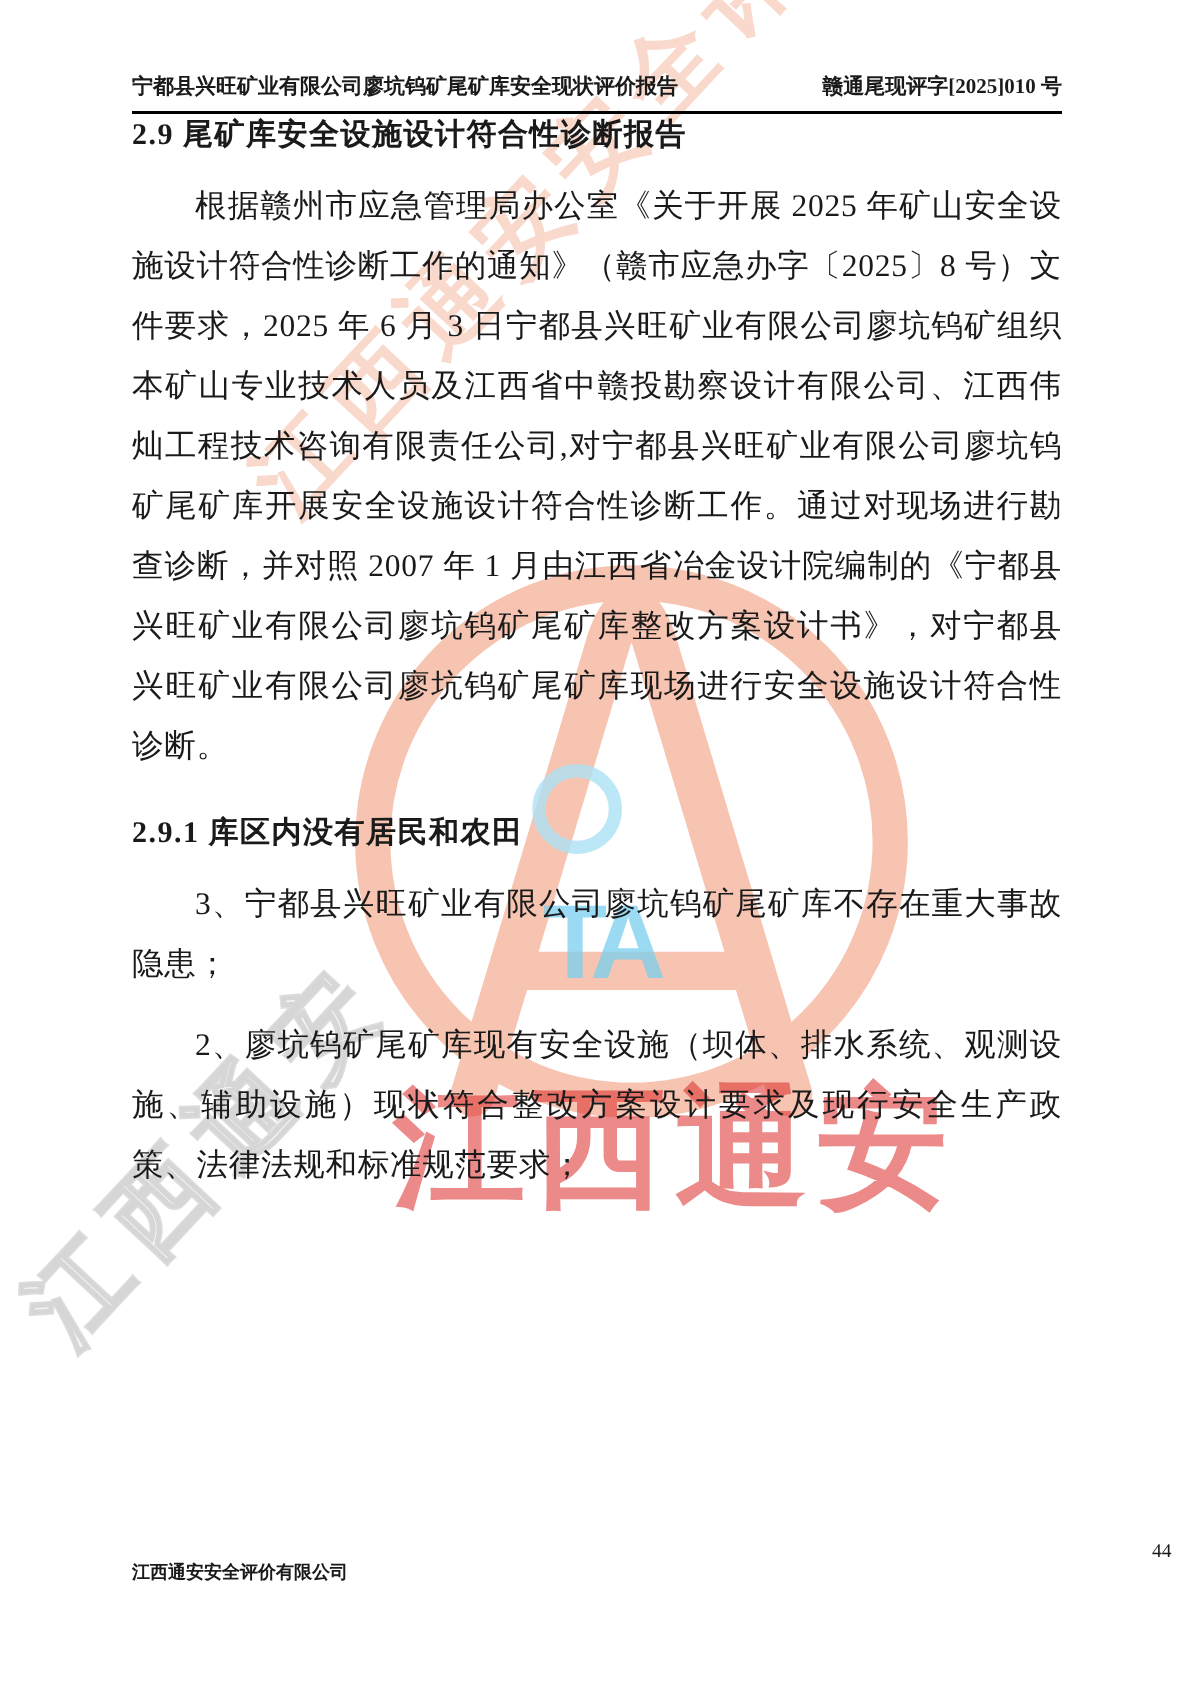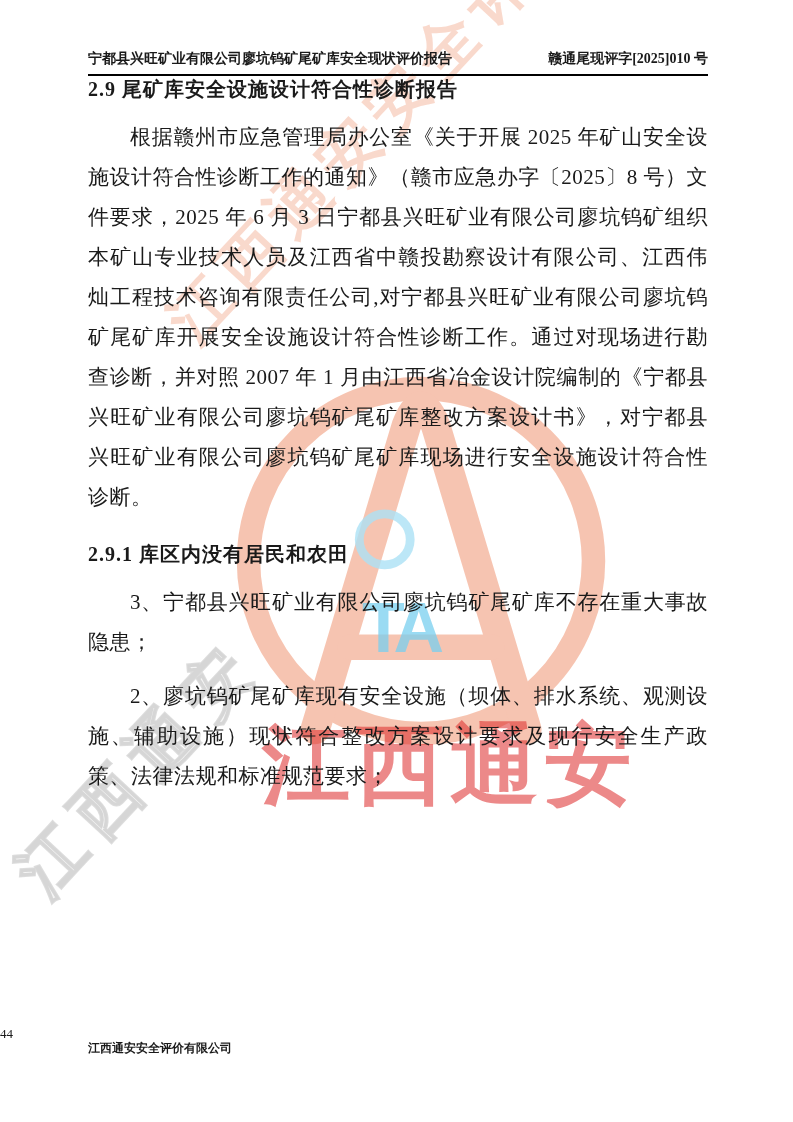--- a/index.html
+++ b/index.html
@@ -55,21 +55,21 @@
     font-size:21px; line-height:40px; letter-spacing:.5px;
     text-align:justify;
   }
   .para { text-indent:2em; }
 
   .doc-footer-company {
     position:absolute; left:88px; top:1040px;
     font-size:12px; font-weight:700; z-index:2;
   }
   .doc-footer-page {
-    position:absolute; left:0; right:12px; top:1026px; text-align:left;
+    position:absolute; left:0; right:12px; top:1026px; text-align:right;
     font-size:13px; z-index:2;
   }
 </style>
 </head>
 <body>
 
 <div class="watermark">
   <div class="wm-diag-main">江西通安安全评价有限公司</div>
   <div class="wm-diag-gray">江西通安</div>
 

